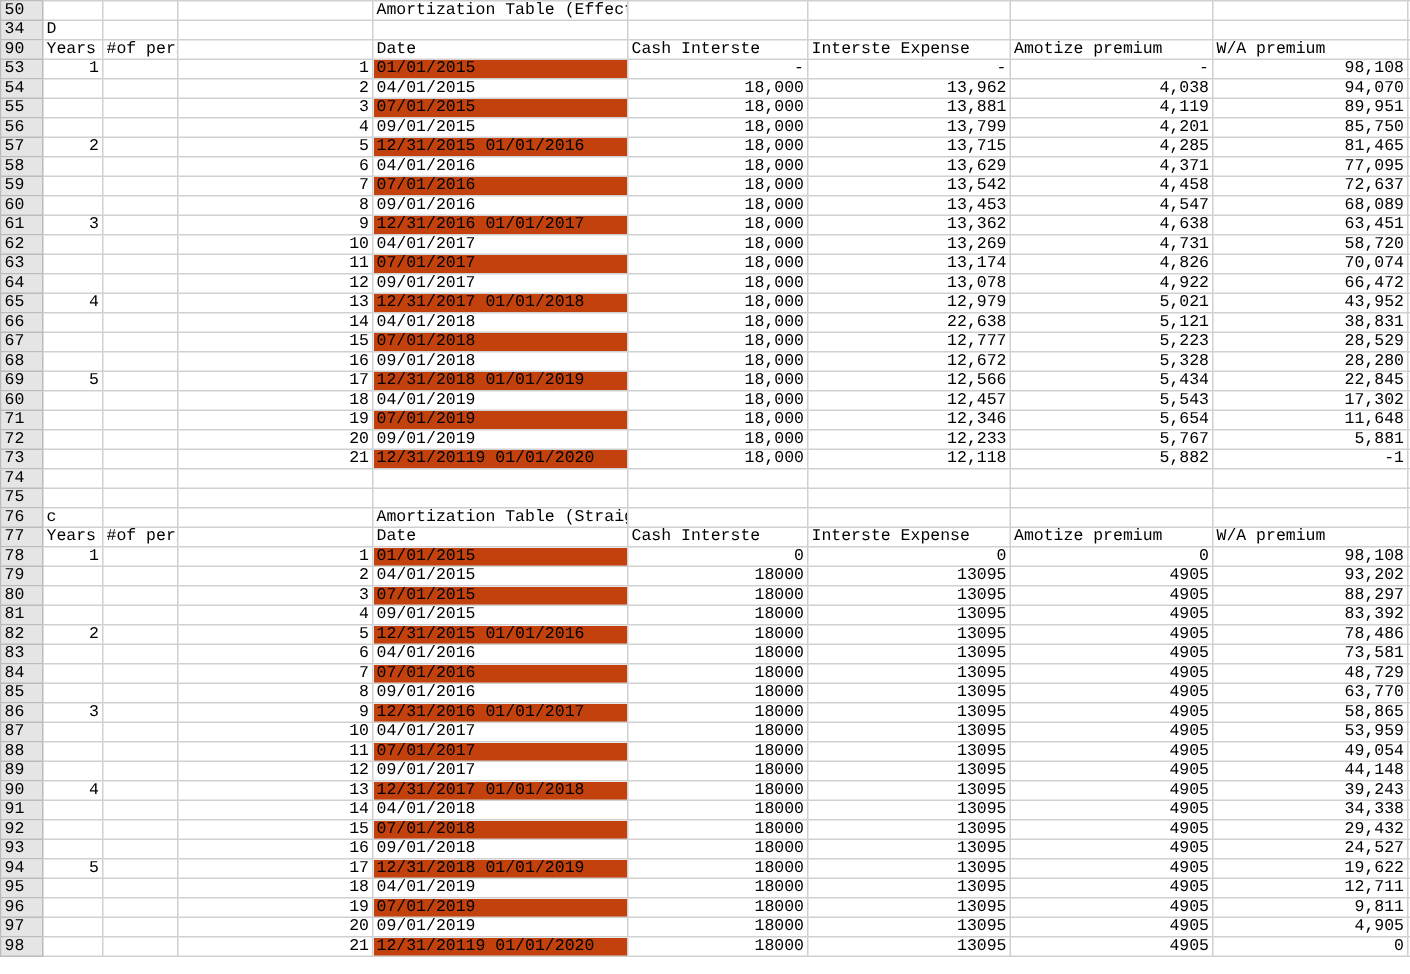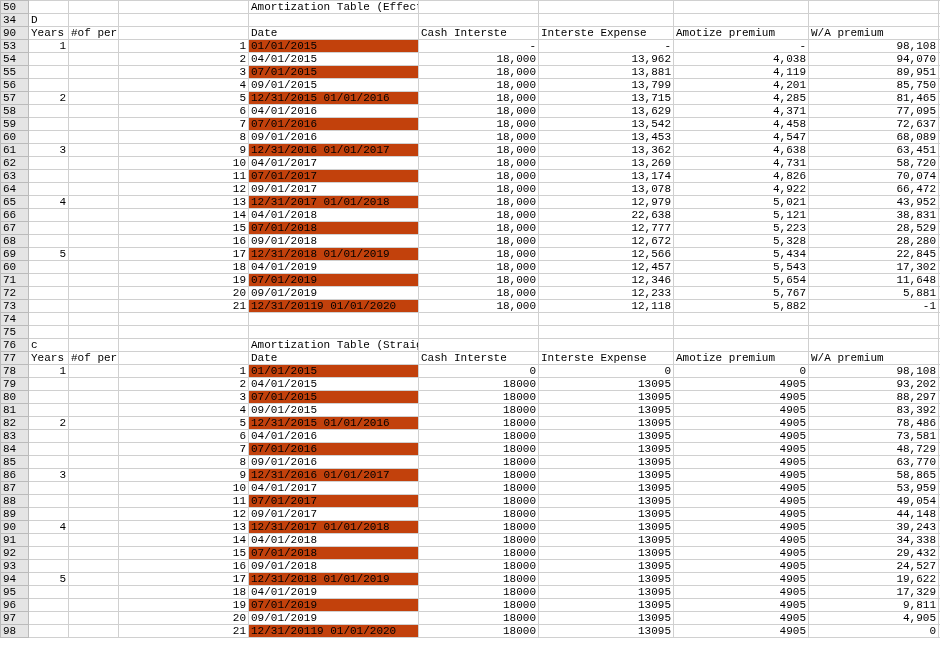--- a/index.html
+++ b/index.html
@@ -579,21 +579,21 @@
       </tr>
       <tr>
         <td class="rownum">95</td>
         <td class="r"></td>
         <td></td>
         <td class="r">18</td>
         <td>04/01/2019</td>
         <td class="r">18000</td>
         <td class="r">13095</td>
         <td class="r">4905</td>
-        <td class="r">17,329</td>
+        <td class="r">12,711</td>
         <td class="r">614716</td>
       </tr>
       <tr>
         <td class="rownum">96</td>
         <td class="r"></td>
         <td></td>
         <td class="r">19</td>
         <td class="fill">07/01/2019</td>
         <td class="r">18000</td>
         <td class="r">13095</td>

